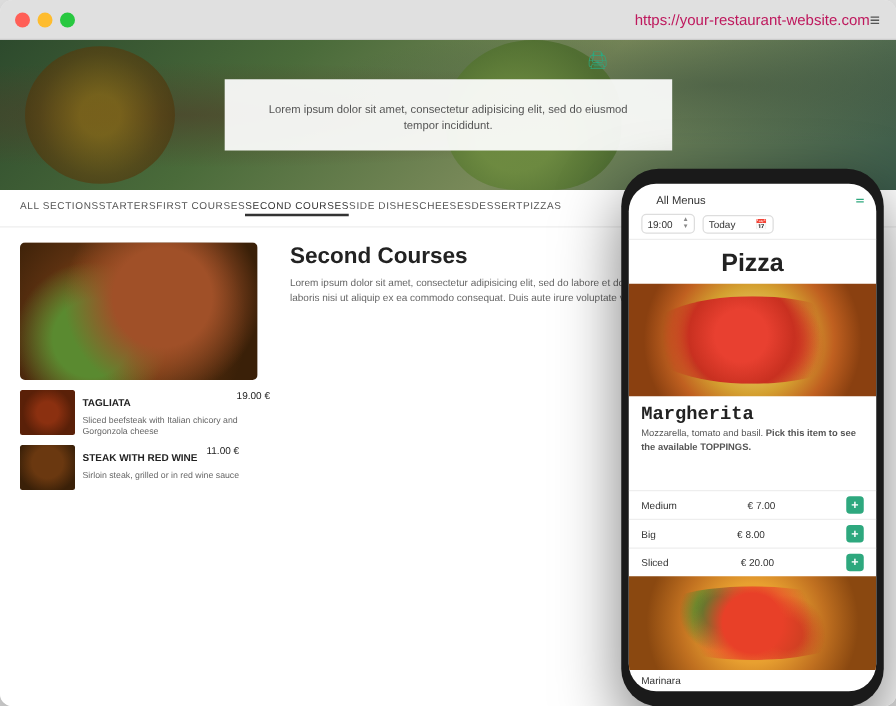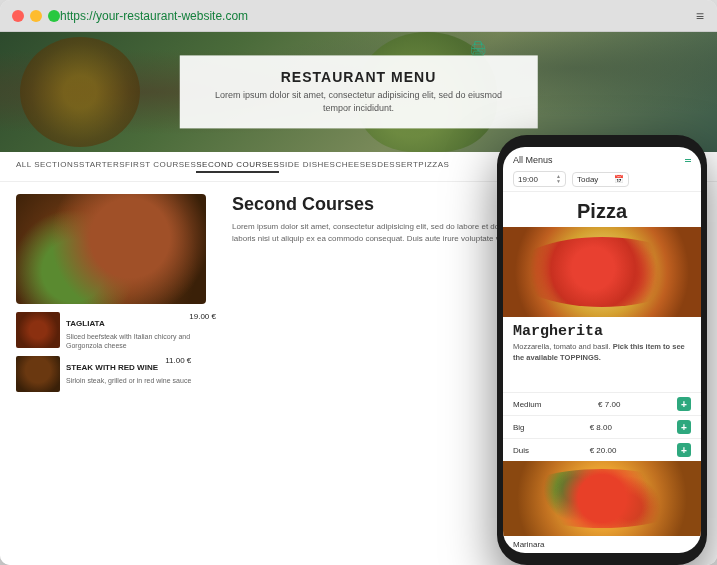--- a/index.html
+++ b/index.html
@@ -39,23 +39,23 @@
     .mac-btn {
       width: 12px;
       height: 12px;
       border-radius: 50%;
     }
     .mac-close { background: #ff5f57; }
     .mac-min { background: #febc2e; }
     .mac-max { background: #28c840; }
     .mac-url-bar {
       flex: 1;
-      text-align: left;
+      text-align: right;
       font-size: 12px;
-      color: #15803d;
+      color: #be185d;
     }
     .mac-menu-icon {
       color: #555;
       font-size: 14px;
       letter-spacing: 1px;
     }
 
     
     .content-area {
       flex: 1;
@@ -276,20 +276,21 @@
     }
     .phone-all-menus {
       display: flex;
       justify-content: space-between;
       align-items: center;
       margin-bottom: 6px;
     }
     .phone-all-menus-label {
       font-size: 9px;
       color: #333;
+      margin-left: 12px;
     }
     .phone-dropdown-icon {
       width: 10px;
       height: 10px;
       display: flex;
       flex-direction: column;
       justify-content: center;
       gap: 1px;
     }
     .phone-dropdown-icon span {
@@ -300,21 +301,21 @@
       margin-left: auto;
     }
     .phone-time-row {
       display: flex;
       gap: 6px;
       align-items: center;
     }
     .phone-time-box {
       display: flex;
       align-items: flex-end;
-      gap: 18px;
+      gap: 8px;
       border: 1px solid #ddd;
       border-radius: 4px;
       padding: 2px 4px;
     }
     .phone-time-text {
       font-size: 8px;
       color: #333;
     }
     .phone-time-arrows {
       display: flex;
@@ -466,21 +467,20 @@
 
     <div class="restaurant-website">
 
       <div style="position:absolute;top:8px;right:230px;z-index:5;color:#2ea87e;font-size:14px;">🖨</div>
 
       <div class="hero">
         <div class="hero-overlay"></div>
         <div class="hero-food-left"></div>
         <div class="hero-food-right"></div>
         <div class="hero-title-box">
-          <div class="hero-title">RESTAURANT MENU</div>
           <div class="hero-subtitle">Lorem ipsum dolor sit amet, consectetur adipisicing elit, sed do
 eiusmod tempor incididunt.</div>
         </div>
       </div>
 
       <div class="site-nav">
         <a href="#">ALL SECTIONS</a>
         <a href="#">STARTERS</a>
         <a href="#">FIRST COURSES</a>
         <a href="#" class="active">SECOND COURSES</a>
@@ -567,21 +567,21 @@
             <span class="phone-size-label">Medium</span>
             <span class="phone-size-price">€ 7.00</span>
             <div class="phone-size-add">+</div>
           </div>
           <div class="phone-size-row">
             <span class="phone-size-label">Big</span>
             <span class="phone-size-price">€ 8.00</span>
             <div class="phone-size-add">+</div>
           </div>
           <div class="phone-size-row">
-            <span class="phone-size-label">Duis</span>
+            <span class="phone-size-label">Sliced</span>
             <span class="phone-size-price">€ 20.00</span>
             <div class="phone-size-add">+</div>
           </div>
 
           <div class="phone-second-pizza-img"></div>
           <div class="phone-second-pizza-label">Marinara</div>
 
         </div>
       </div>
     </div>

